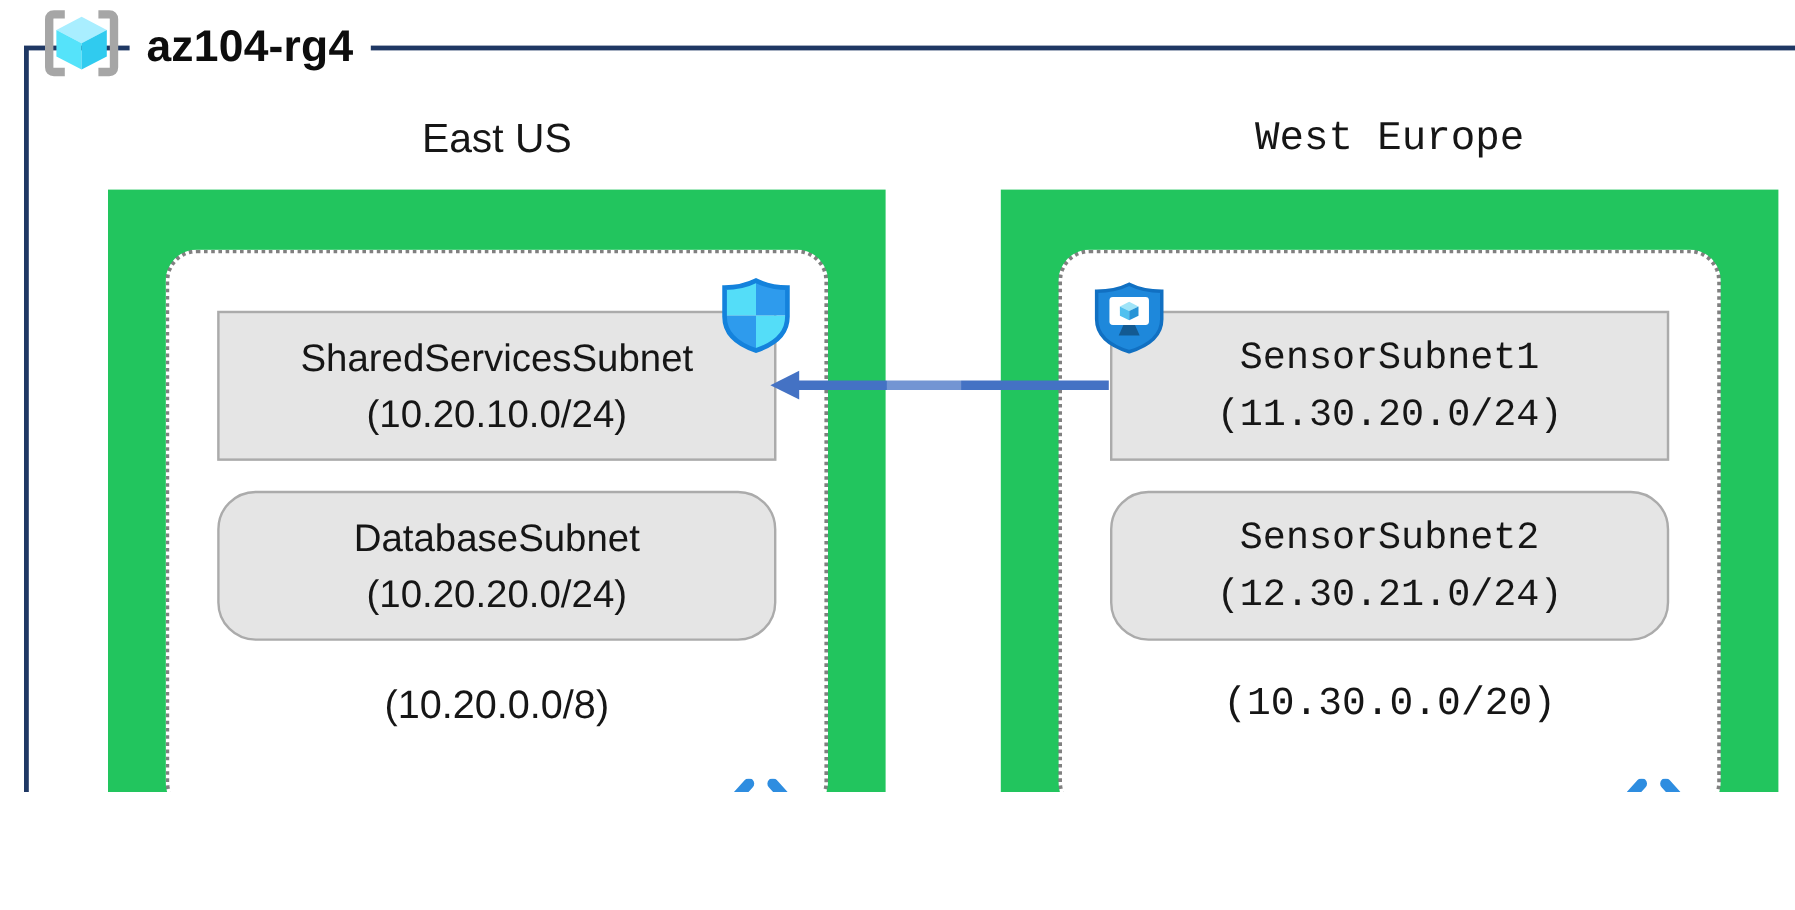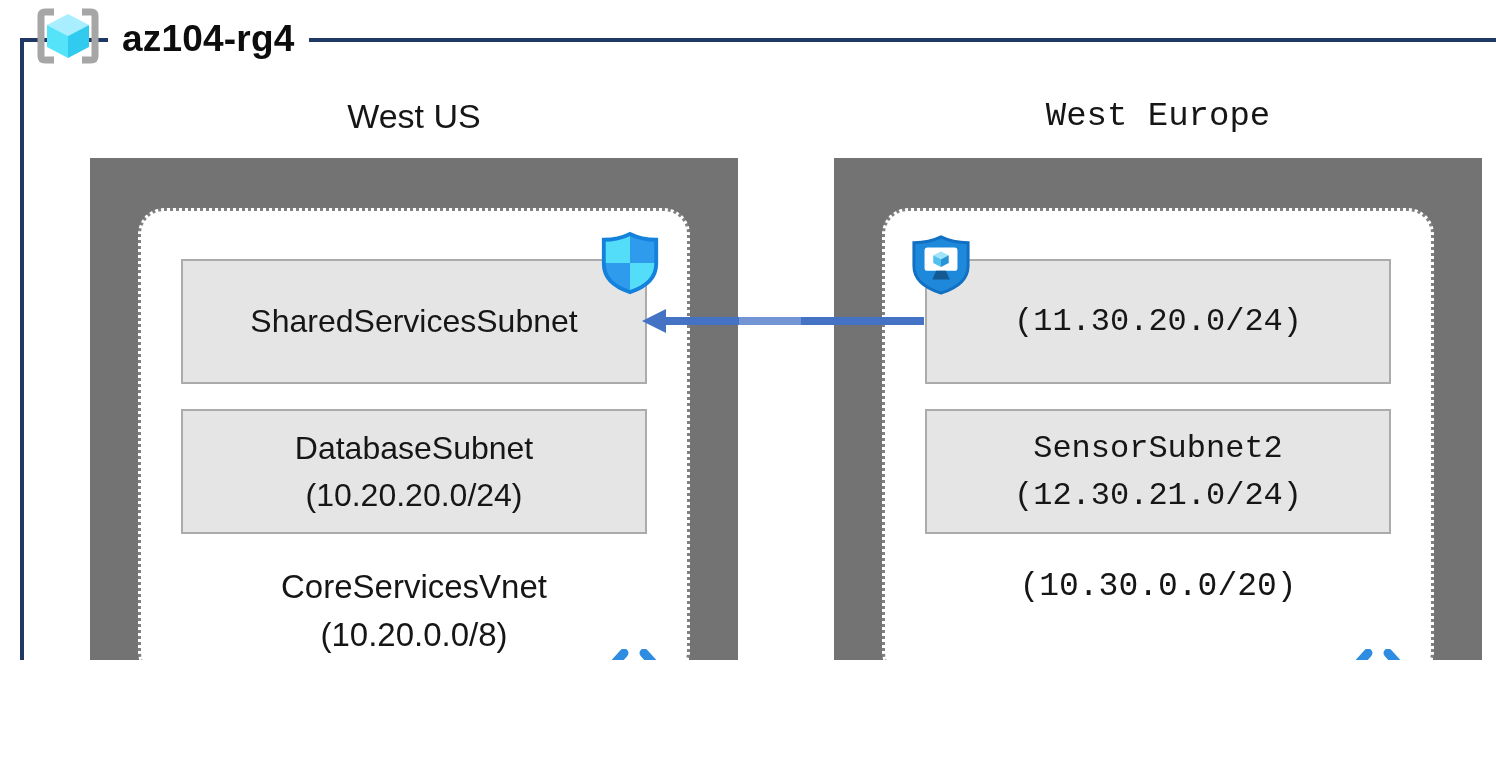--- a/index.html
+++ b/index.html
@@ -14,32 +14,32 @@
   .rg-icon { position:absolute; left:20px; top:7px; width:72px; height:58px; z-index:4; }
   .rg-title { position:absolute; left:96px; top:14px; z-index:4; background:#ffffff;
               padding:0 14px; font-size:37px; font-weight:bold; line-height:50px;
               letter-spacing:0.2px; color:#0d0d0d; }
 
   
   .region { position:absolute; top:94px; width:648px; }
   .region--east { left:78px; }
   .region--west { left:822px;font-family:Liberation Mono, monospace; }
   .region-label { text-align:center; font-size:34px; line-height:44px; color:#161616; }
-  .region-box { position:relative; margin-top:20px; height:565px; background:#737373; }
+  .region-box { position:relative; margin-top:20px; height:565px; background:#22c55e; }
 
   
   .vnet-box { position:absolute; left:48px; top:50px; width:552px; height:470px;
               background:#ffffff; border:3px dotted #808080; border-radius:26px; }
 
   .subnet { position:absolute; left:40px; width:466px; height:125px;
             background:#E5E5E5; border:2px solid #ABABAB;
             display:flex; flex-direction:column; align-items:center; justify-content:center;
             font-size:32px; line-height:47px; color:#161616; text-align:center; }
   .subnet--0 { top:48px; }
-  .subnet--1 { top:198px; }
+  .subnet--1 { top:198px;border-radius:32px; }
 
   .vnet-label { position:absolute; left:0; right:0; top:352px; text-align:center;
                 font-size:33px; line-height:48px; color:#161616; }
 
   .vnet-icon { position:absolute; right:16px; bottom:-22px; width:74px; height:48px; }
 
   .shield-badge { position:absolute; width:62px; height:64px; z-index:6; }
   .shield-badge--nsg { left:458px; top:20px; }
   .shield-badge--bastion { left:25px; top:22px; }
 
@@ -58,35 +58,35 @@
     <path d="M22 5 L13 5 Q9 5 9 9 L9 49 Q9 53 13 53 L22 53" fill="none" stroke="#A6A6A6" stroke-width="7"></path>
     <path d="M50 5 L59 5 Q63 5 63 9 L63 49 Q63 53 59 53 L50 53" fill="none" stroke="#A6A6A6" stroke-width="7"></path>
     <polygon points="36,7 57,18 36,29 15,18" fill="#A9EEFF"></polygon>
     <polygon points="15,18 36,29 36,51 15,40" fill="#55E3FA"></polygon>
     <polygon points="57,18 36,29 36,51 57,40" fill="#30CBEF"></polygon>
   </svg>
 
   <div class="rg-title">az104-rg4</div>
 
   <div class="region region--east">
-    <div class="region-label">West US</div>
+    <div class="region-label">East US</div>
     <div class="region-box">
       <div class="vnet-box">
 
         <div class="subnet subnet--0">
           <div>SharedServicesSubnet</div>
+          <div>(10.20.10.0/24)</div>
         </div>
 
         <div class="subnet subnet--1">
           <div>DatabaseSubnet</div>
           <div>(10.20.20.0/24)</div>
         </div>
 
         <div class="vnet-label">
-          <div>CoreServicesVnet</div>
           <div>(10.20.0.0/8)</div>
         </div>
 
         <svg class="shield-badge shield-badge--nsg" viewBox="0 0 62 66">
           <defs>
             <clipPath id="nsgClip">
               <path d="M31 3 C39 7 49 9 58 9 L58 34 C58 50 46 58 31 63 C16 58 4 50 4 34 L4 9 C13 9 23 7 31 3 Z"></path>
             </clipPath>
           </defs>
           <g clip-path="url(#nsgClip)">
@@ -111,20 +111,21 @@
       </div>
     </div>
   </div>
 
   <div class="region region--west">
     <div class="region-label">West Europe</div>
     <div class="region-box">
       <div class="vnet-box">
 
         <div class="subnet subnet--0">
+          <div>SensorSubnet1</div>
           <div>(11.30.20.0/24)</div>
         </div>
 
         <div class="subnet subnet--1">
           <div>SensorSubnet2</div>
           <div>(12.30.21.0/24)</div>
         </div>
 
         <div class="vnet-label">
           <div>(10.30.0.0/20)</div>

